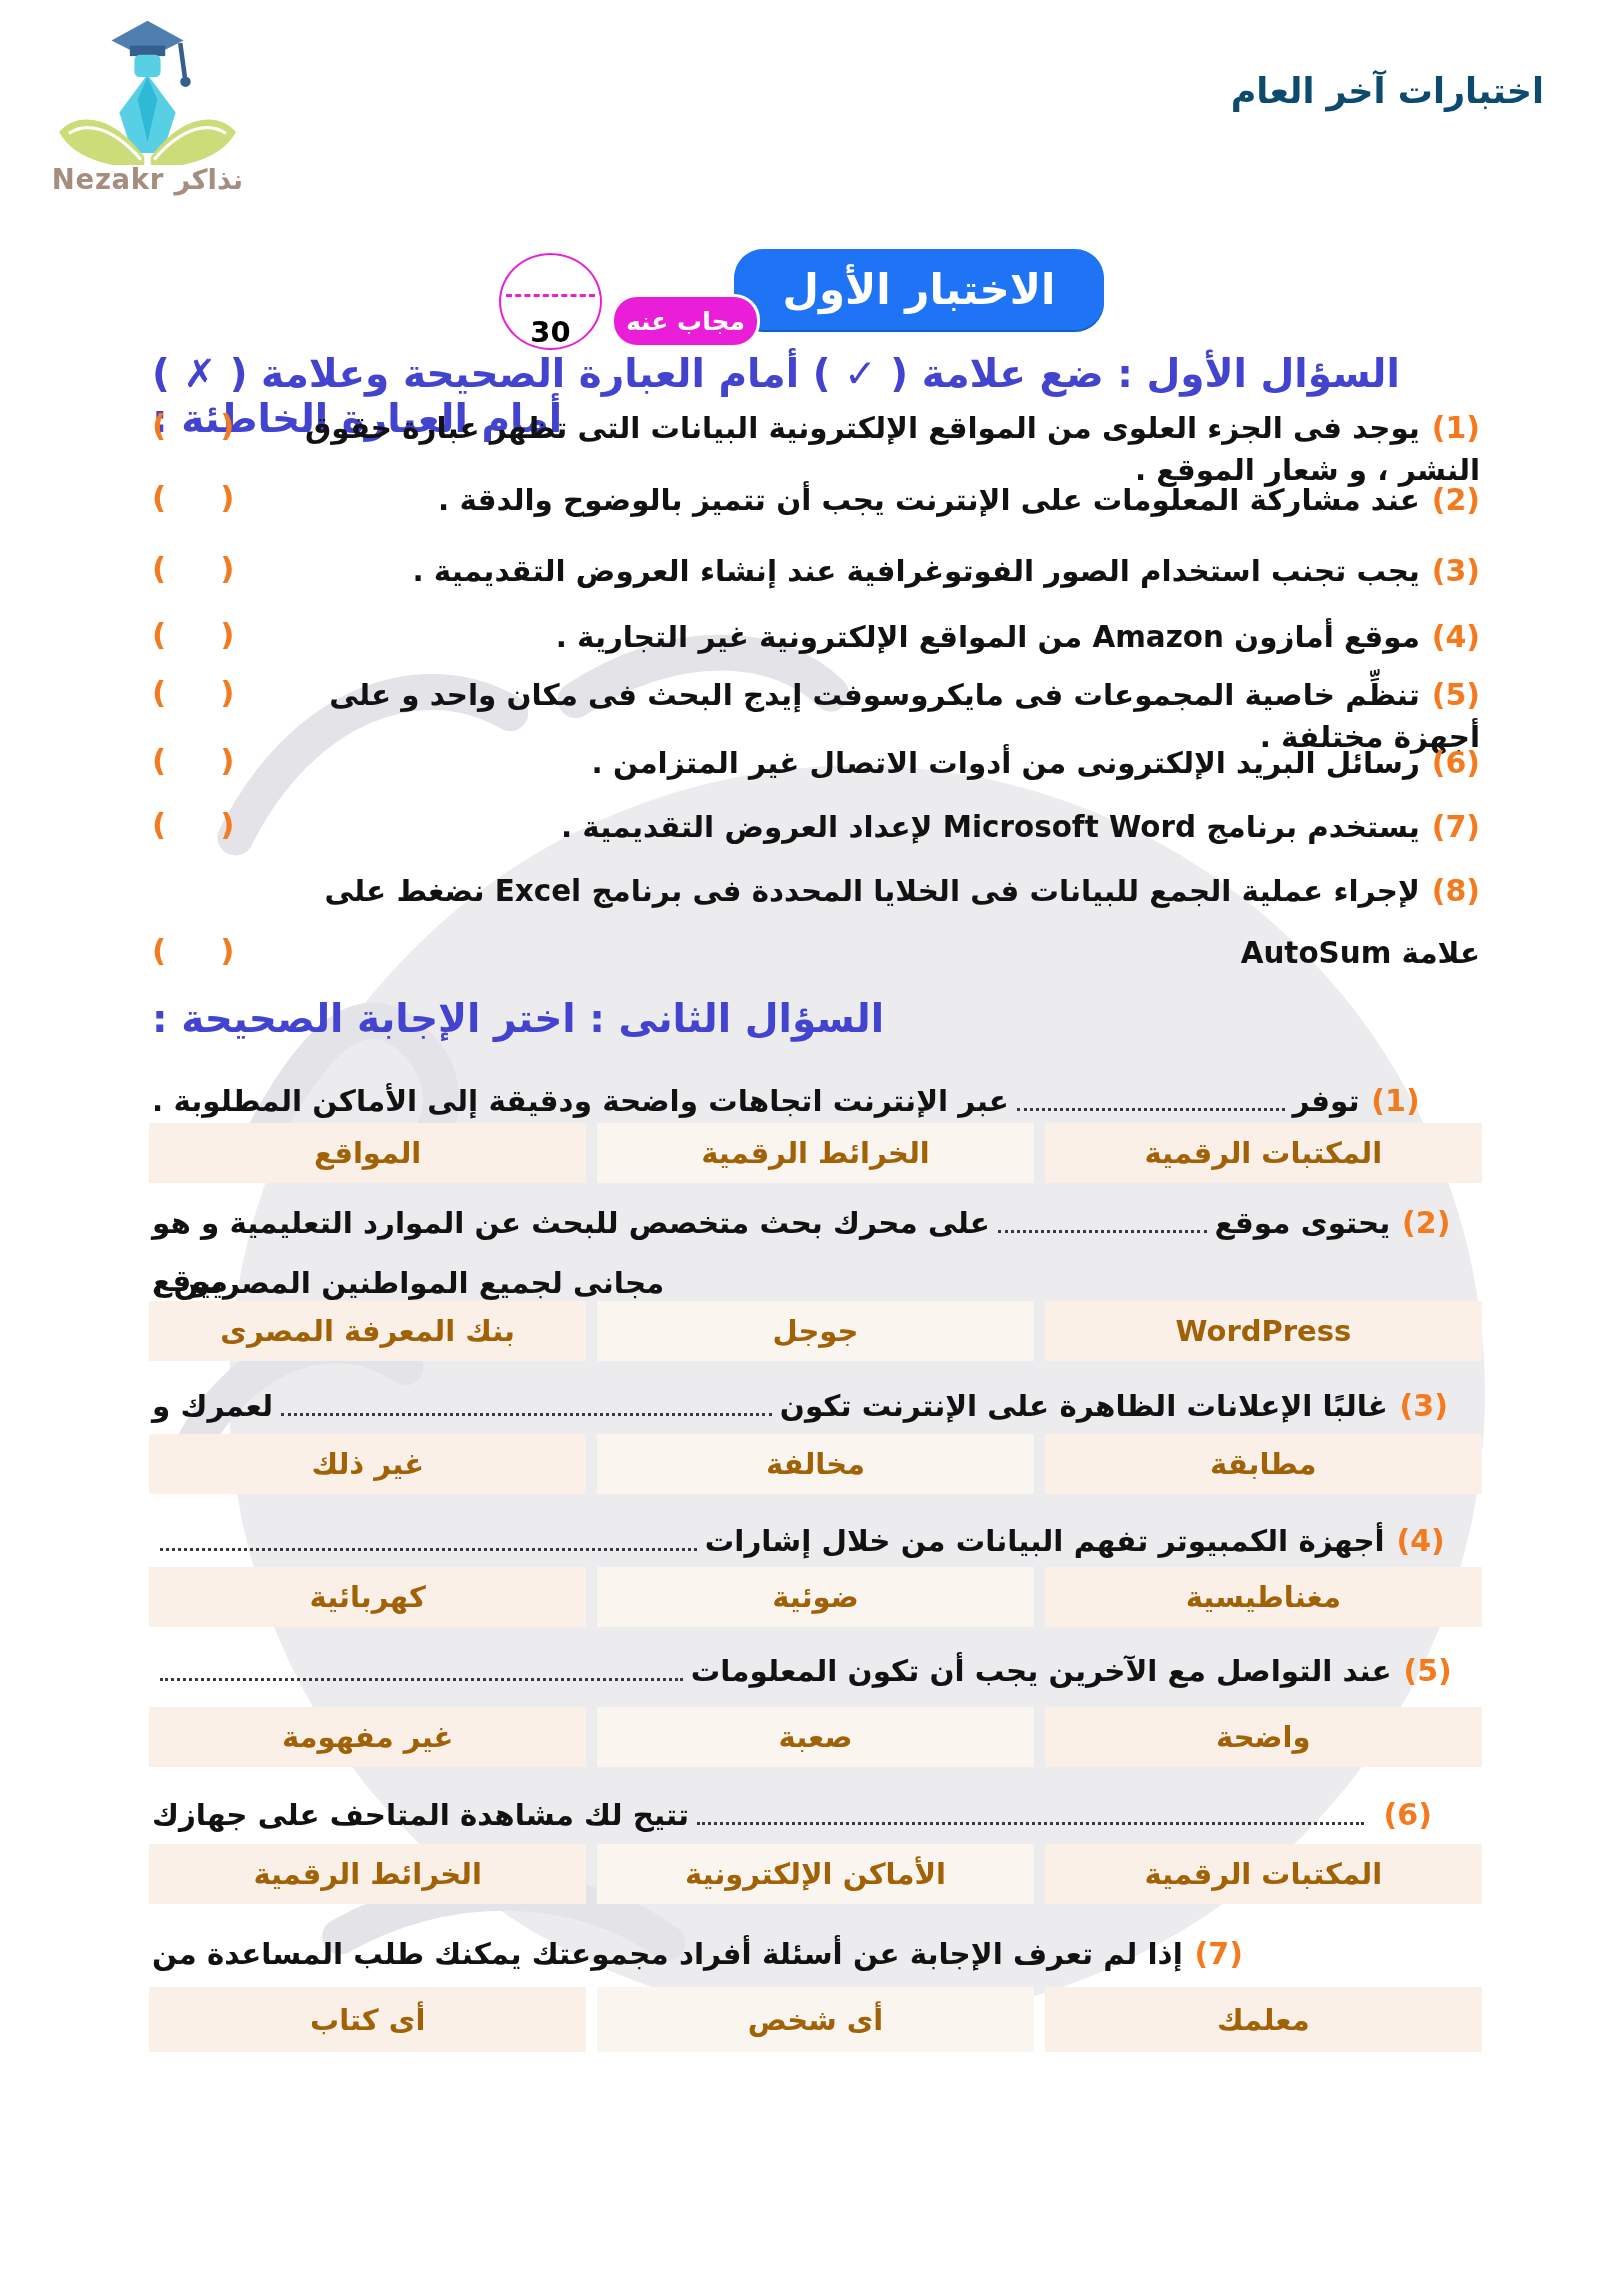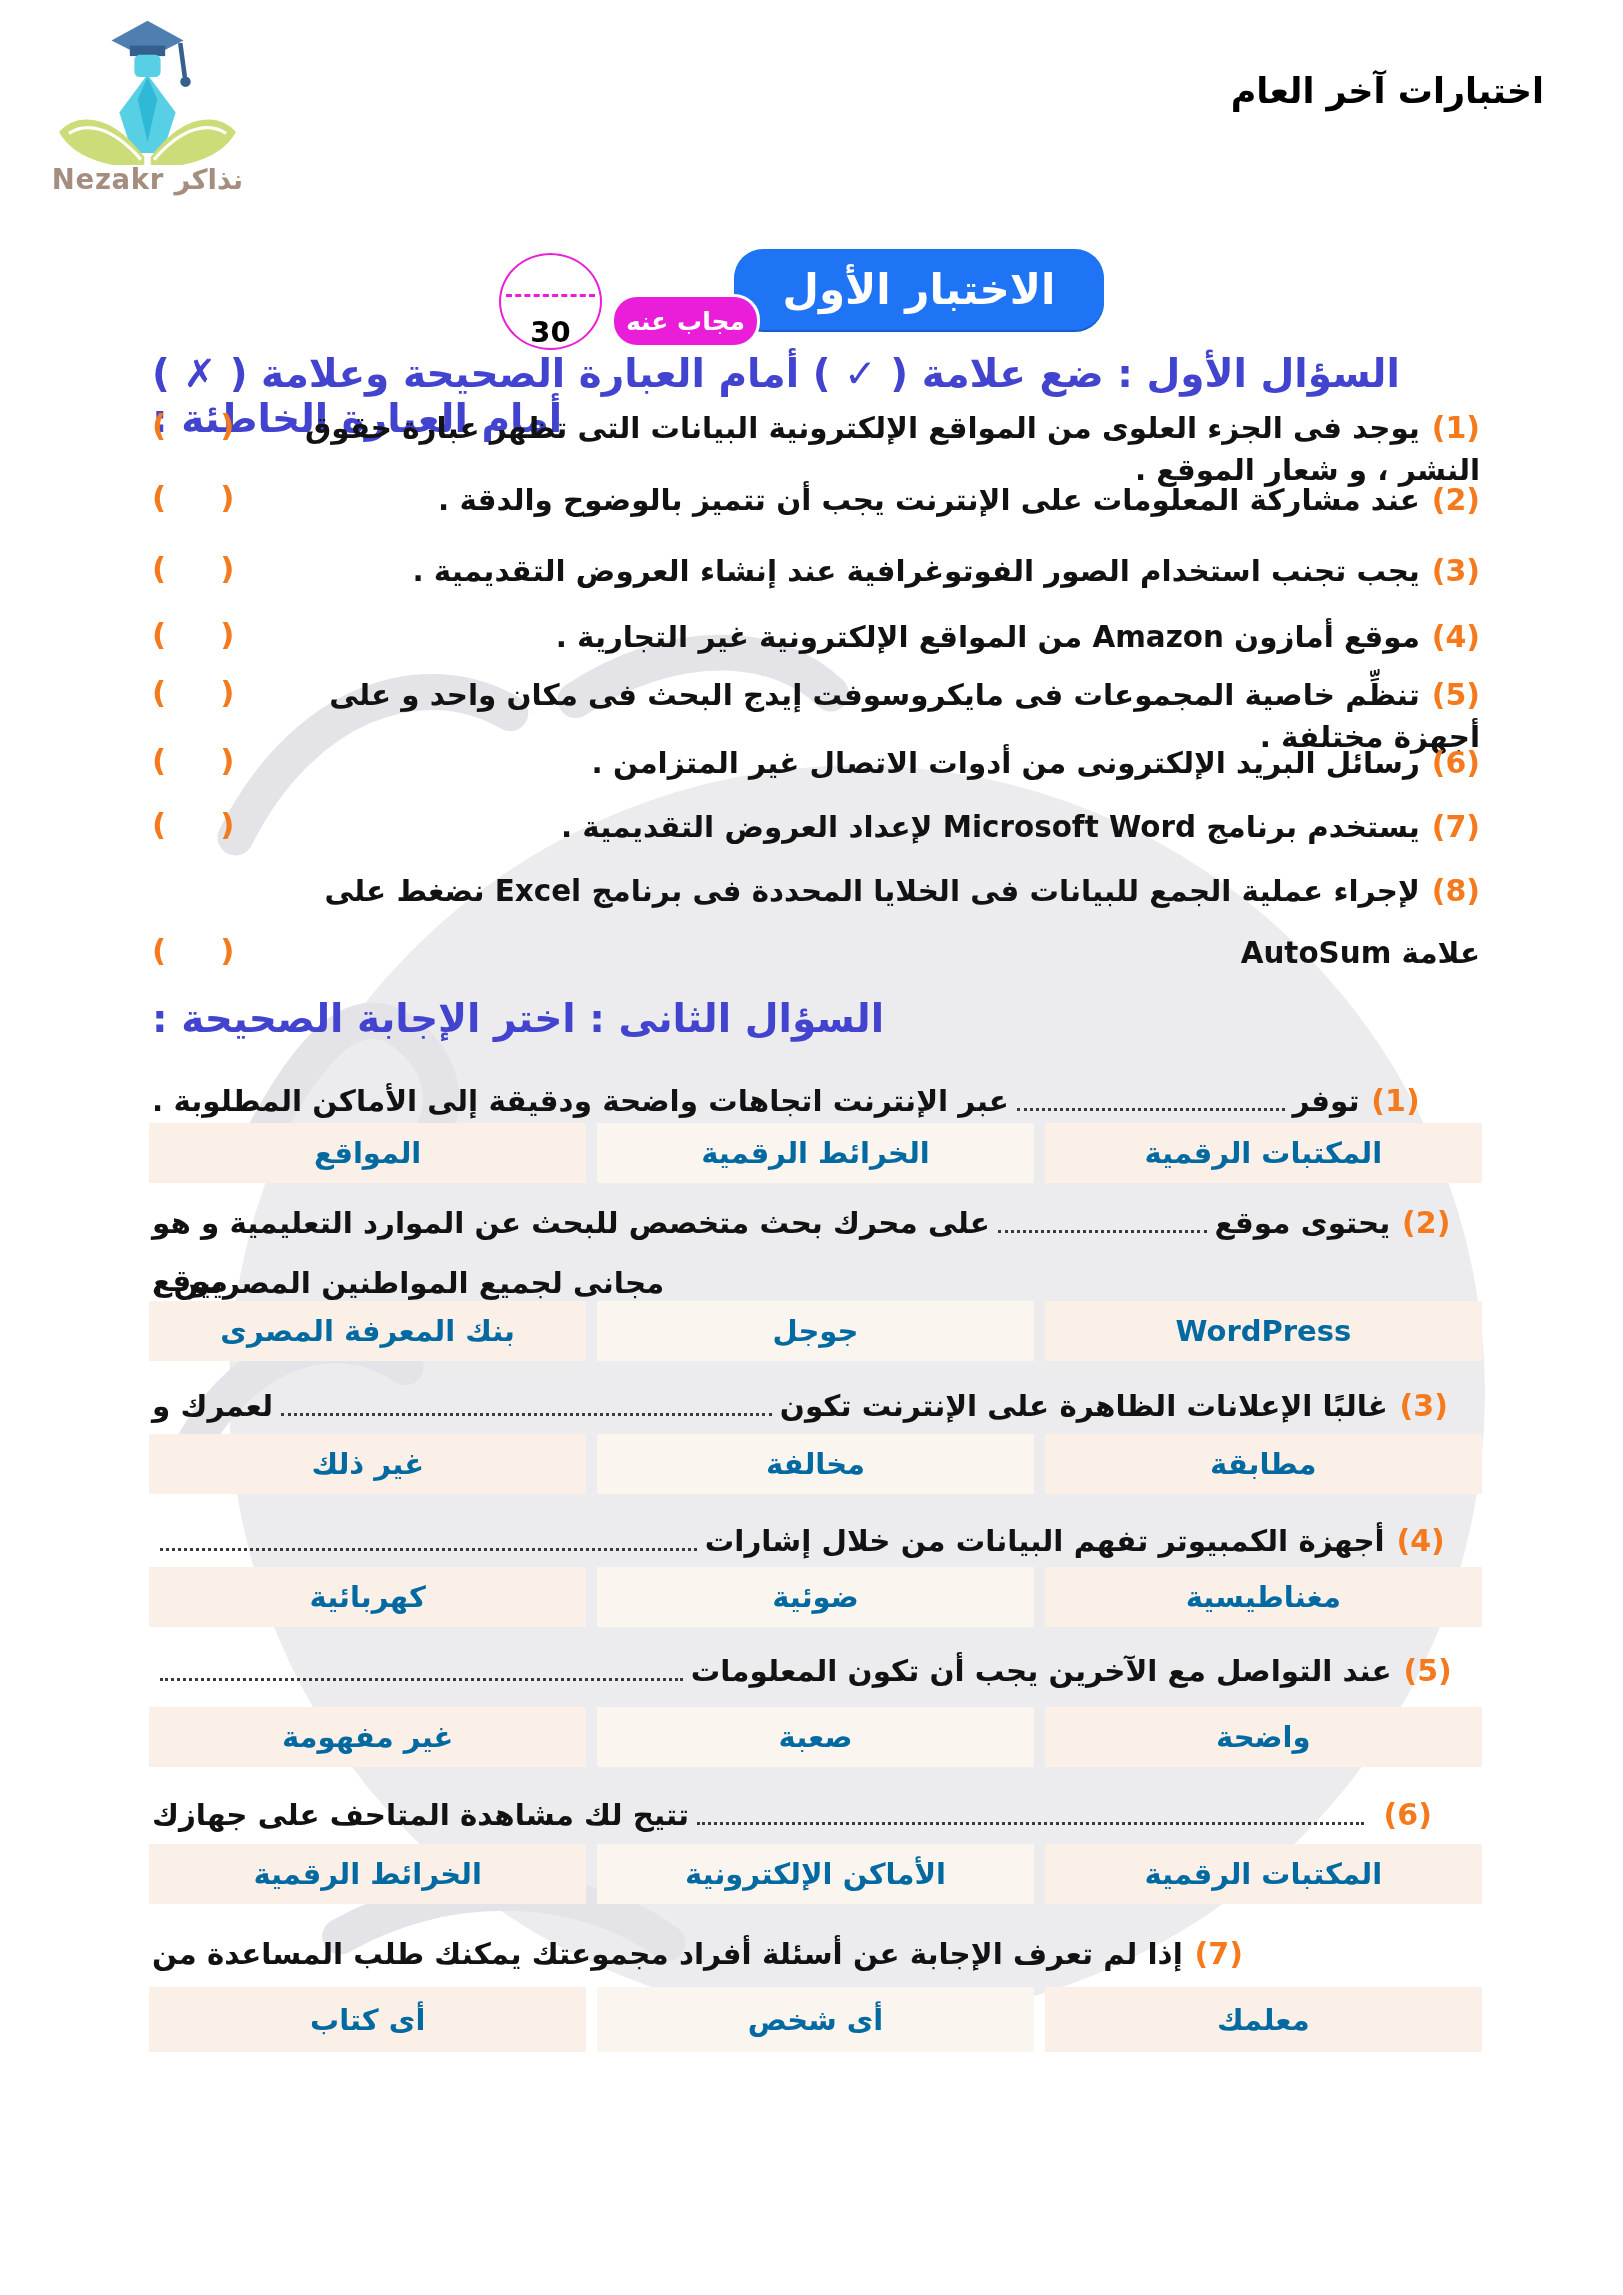--- a/index.html
+++ b/index.html
@@ -8,21 +8,21 @@
     direction:rtl;font-family:"DejaVu Sans","Liberation Sans",sans-serif;color:#121212;
   }
   .abs{position:absolute}
   .wm{position:absolute;top:0;left:0;z-index:0;pointer-events:none}
   .layer{position:absolute;inset:0;z-index:1}
 
   
   .brand{left:46px;top:14.4px;width:203px;height:183px}
   .brand-text{position:absolute;left:0;top:149px;width:203px;text-align:center;direction:ltr;
     font-size:27.5px;font-weight:bold;color:#a58d7f;letter-spacing:0.7px}
-  .header-title{right:79px;top:71px;font-size:35px;font-weight:bold;color:#000000}
+  .header-title{right:79px;top:71px;font-size:35px;font-weight:bold;color:#0c4a6e}
 
   
   .exam-badge{left:734px;top:249px;width:370px;height:81px;background:#1e74f5;border-radius:29px;
     display:flex;align-items:center;justify-content:center;box-shadow:0 2px 0 #155ec9}
   .exam-badge span{color:#fff;font-size:42px;font-weight:bold}
   .answered-badge{left:611px;top:294px;width:143px;height:48px;background:#ea1ed8;border-radius:26px;
     border:3.9px solid #fff;display:flex;align-items:center;justify-content:center}
   .answered-badge span{color:#fff;font-size:25px;font-weight:bold}
   .score-ellipse{left:499px;top:253px;width:99px;height:93px;border:2.6px solid #ea1ed8;border-radius:50%}
   .score-dash{position:absolute;left:5.2px;right:5.2px;top:39px;border-top:3.9px dashed #ea1ed8}
@@ -36,21 +36,21 @@
   .tf-text{font-size:29.4px;font-weight:700;line-height:42px;text-align:right}
   .tf-line{right:143px;left:152px;font-size:29.4px;font-weight:700;line-height:42px;}
   .num{color:#f5791d;font-weight:bold;font-size:30px;margin-left:11.8px}
   .slot{color:#f5791d;font-weight:bold;font-size:31px;white-space:pre;flex:0 0 auto}
 
   
   .mc-item{right:143px;left:152px;font-size:29.4px;font-weight:700;line-height:58px;text-align:left}
   .blank{display:inline-block;border-bottom:3.3px dotted #3a3a3a;height:19.6px;margin:0 7.9px;vertical-align:baseline}
   .opt-row{right:141px;left:149px;display:flex;gap:10.5px}
   .opt-cell{flex:1;background:#faf0e7;display:flex;align-items:center;justify-content:center;
-    font-size:29px;font-weight:700;color:#0369a1}
+    font-size:29px;font-weight:700;color:#a16207}
   .opt-cell.mid{background:#fbf5ef}
 </style>
 </head>
 <body>
 
 <svg class="wm" width="1623" height="2295" viewBox="0 0 2481 3508">
   <circle cx="1310" cy="2130" r="960" fill="#ececef"></circle>
   <g stroke="#e3e3e8" stroke-width="55" fill="none" stroke-linecap="round">
     <path d="M 360 1280 C 460 1080 640 1010 780 1090"></path>
     <path d="M 880 1070 C 1030 970 1190 980 1270 1060"></path>

